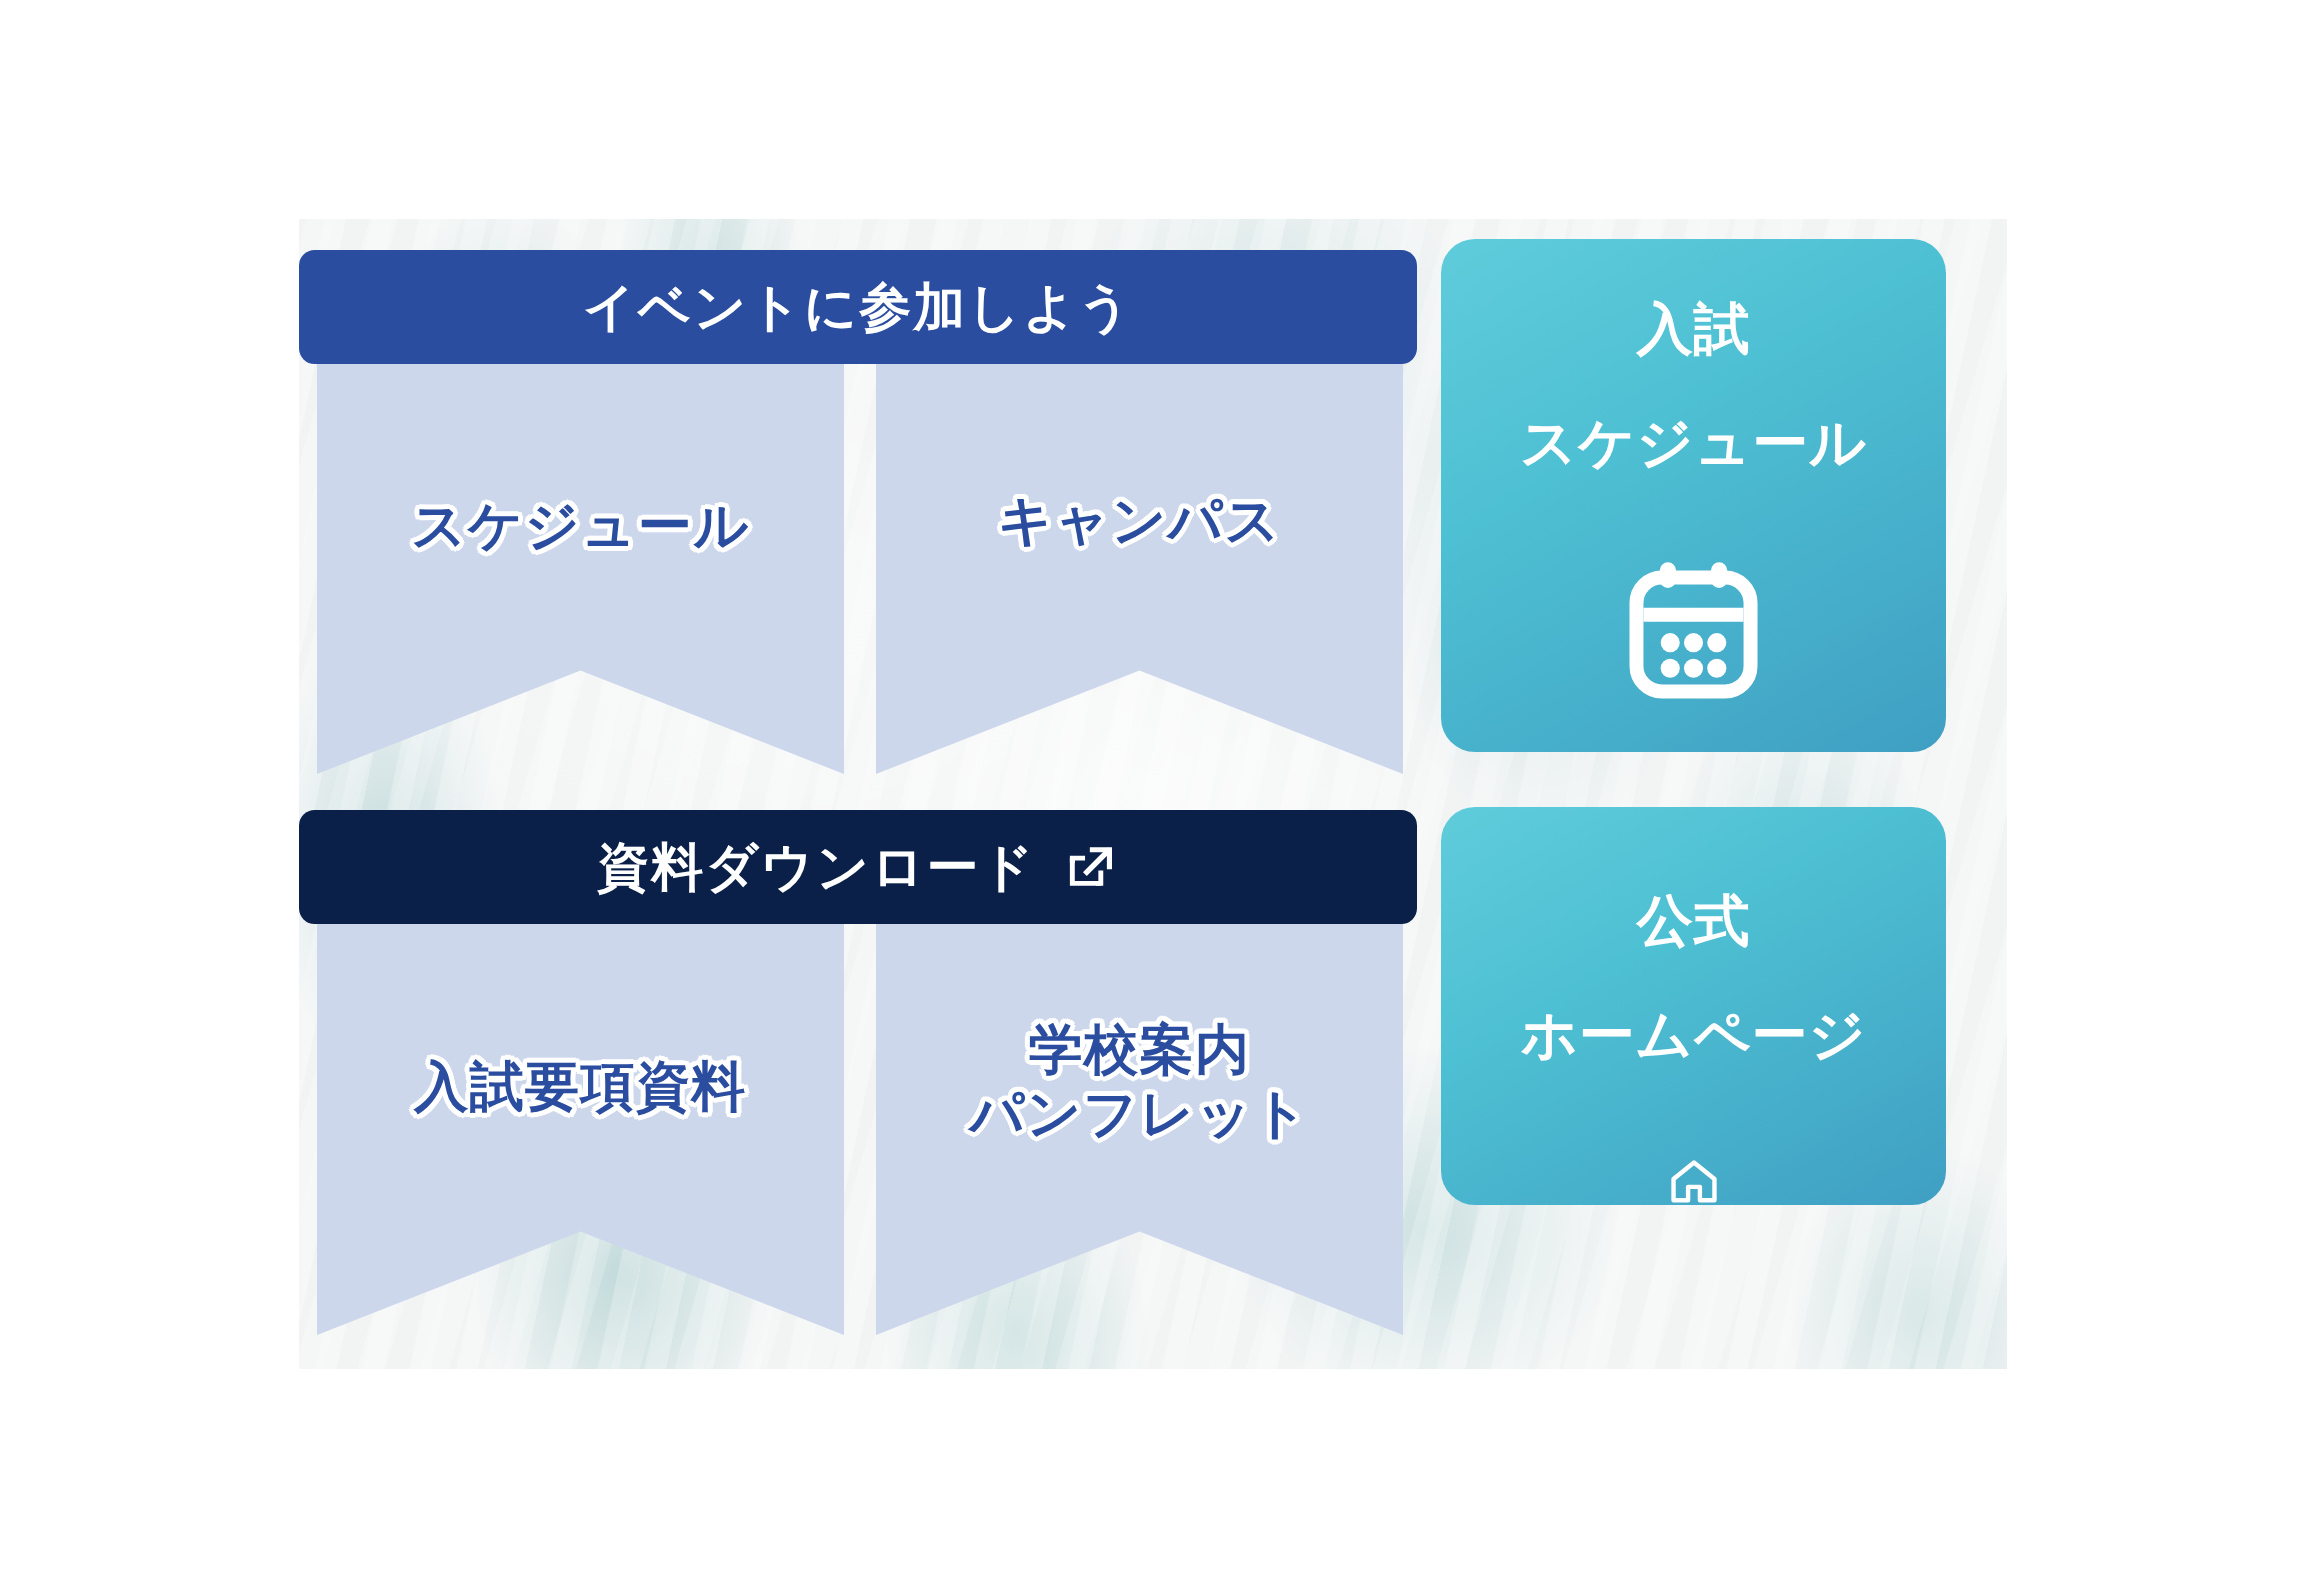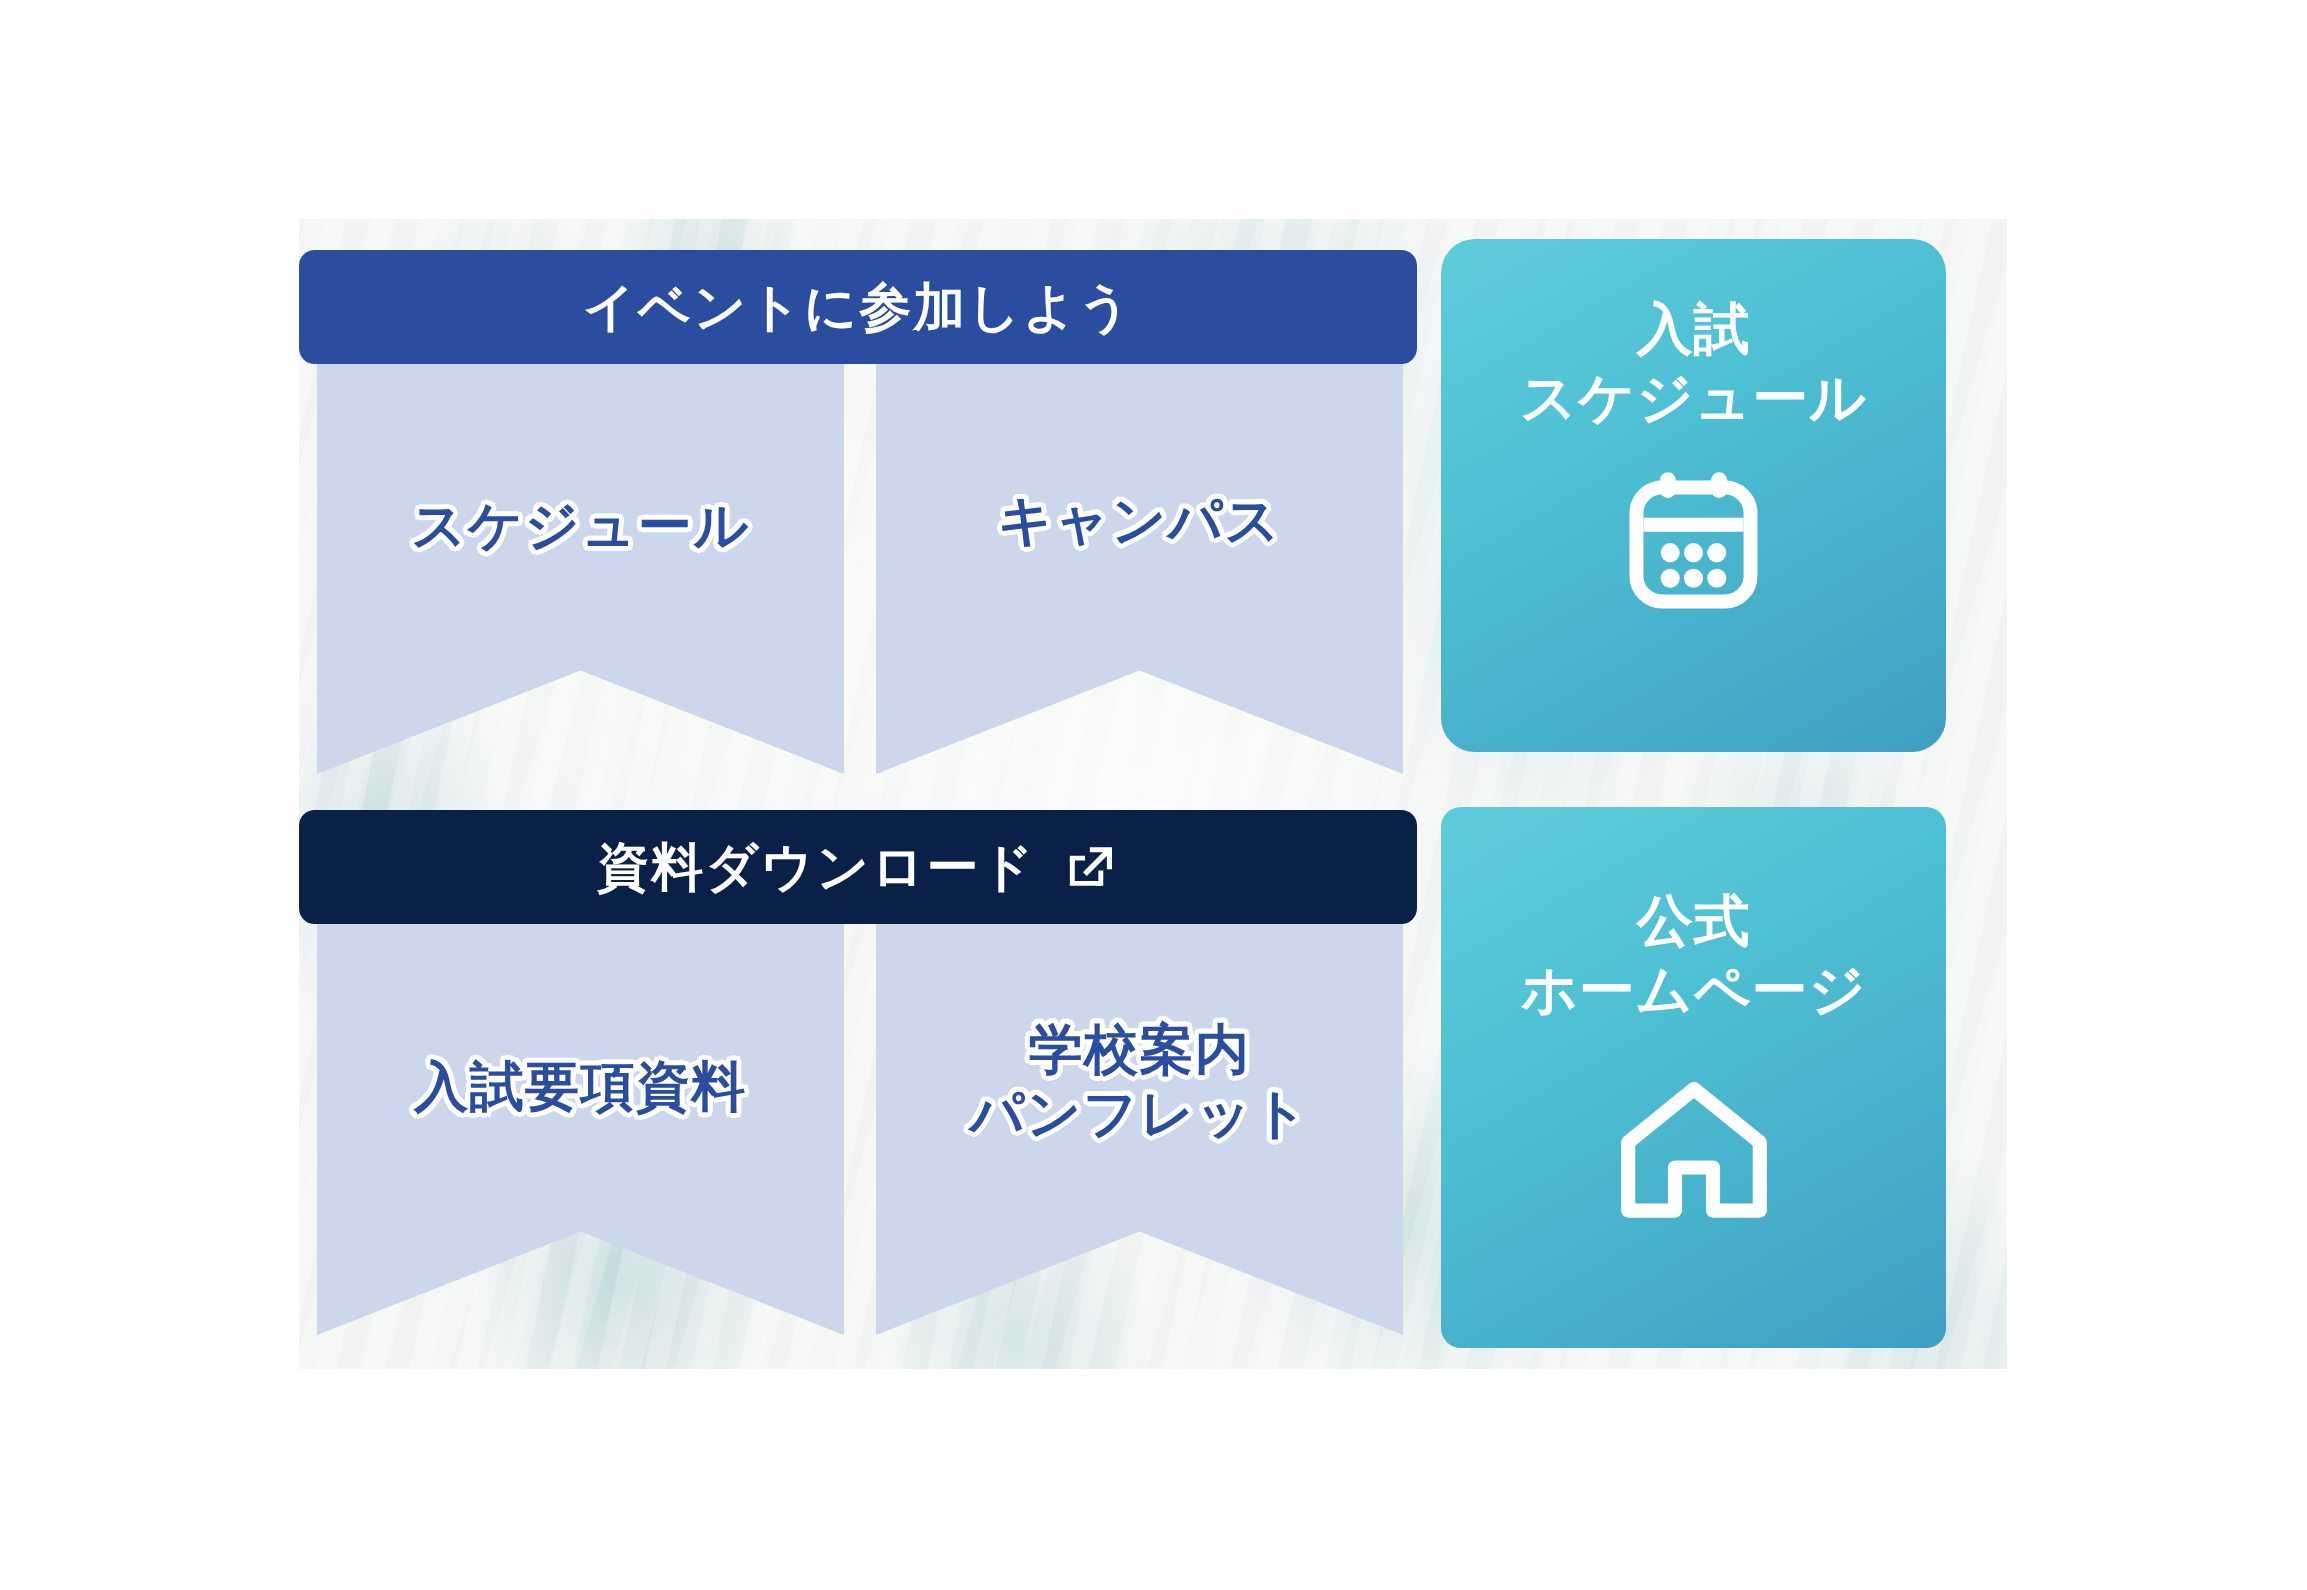--- a/index.html
+++ b/index.html
@@ -183,23 +183,24 @@
     width: 505px;
     border-radius: 34px;
     background: linear-gradient(150deg, #5fccdb 0%, #4ec0d3 38%, #3f9fc3 100%);
     display: flex;
     flex-direction: column;
     align-items: center;
     justify-content: flex-start;
     box-sizing: border-box;
     overflow: hidden;
     z-index: 5;
+    gap: 45px;
   }
   #card-schedule { top: 19px;  height: 513px; padding-top: 56px; }
-  #card-homepage { top: 587px; height: 541px; padding-top: 80px; border-radius: 20px; }
+  #card-homepage { top: 587px; height: 398px; padding-top: 80px; }
 
   .teal-card .tc-title {
     color: #ffffff;
     font-size: 56px;
     font-weight: 700;
     line-height: 1.22;
     letter-spacing: 0.7px;
     text-align: center;
     white-space: nowrap;
   }

